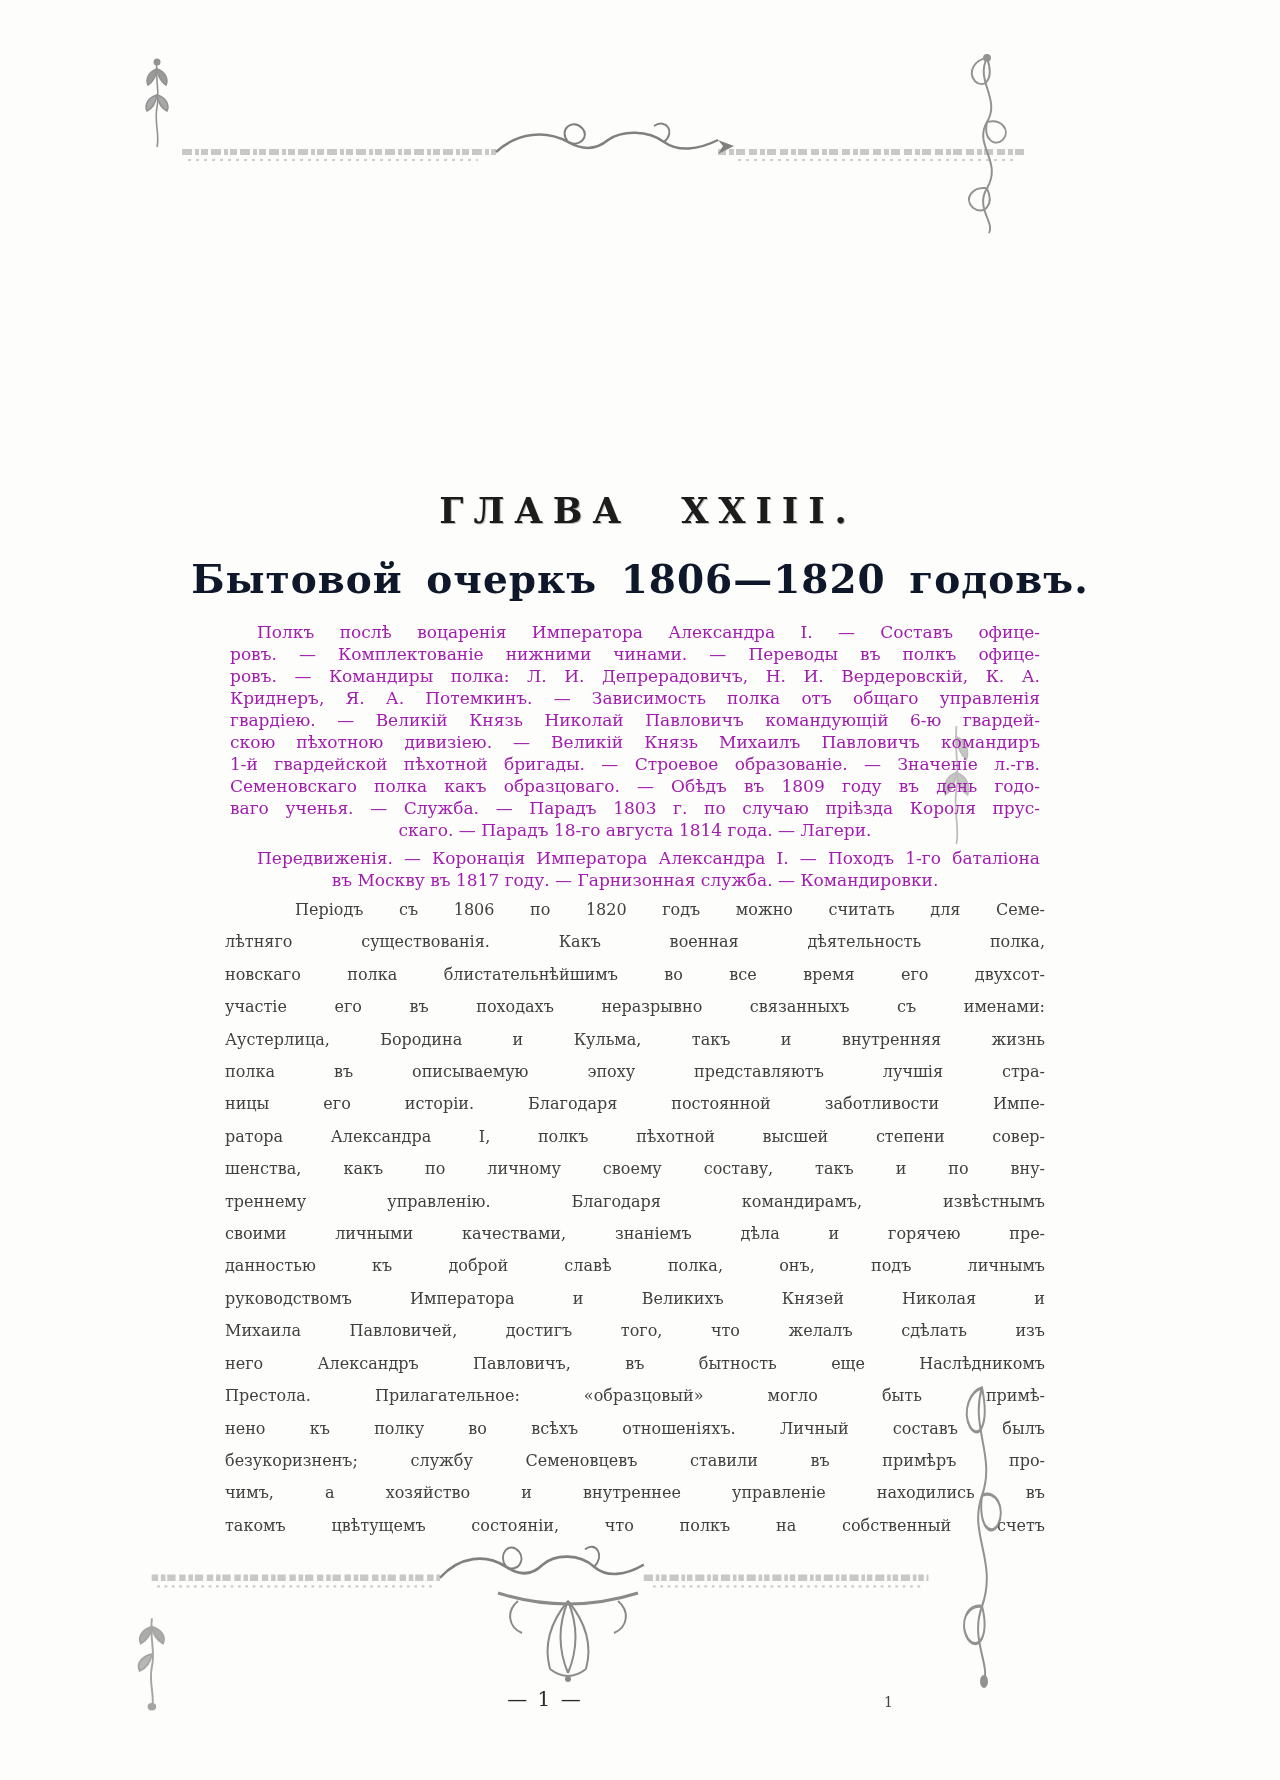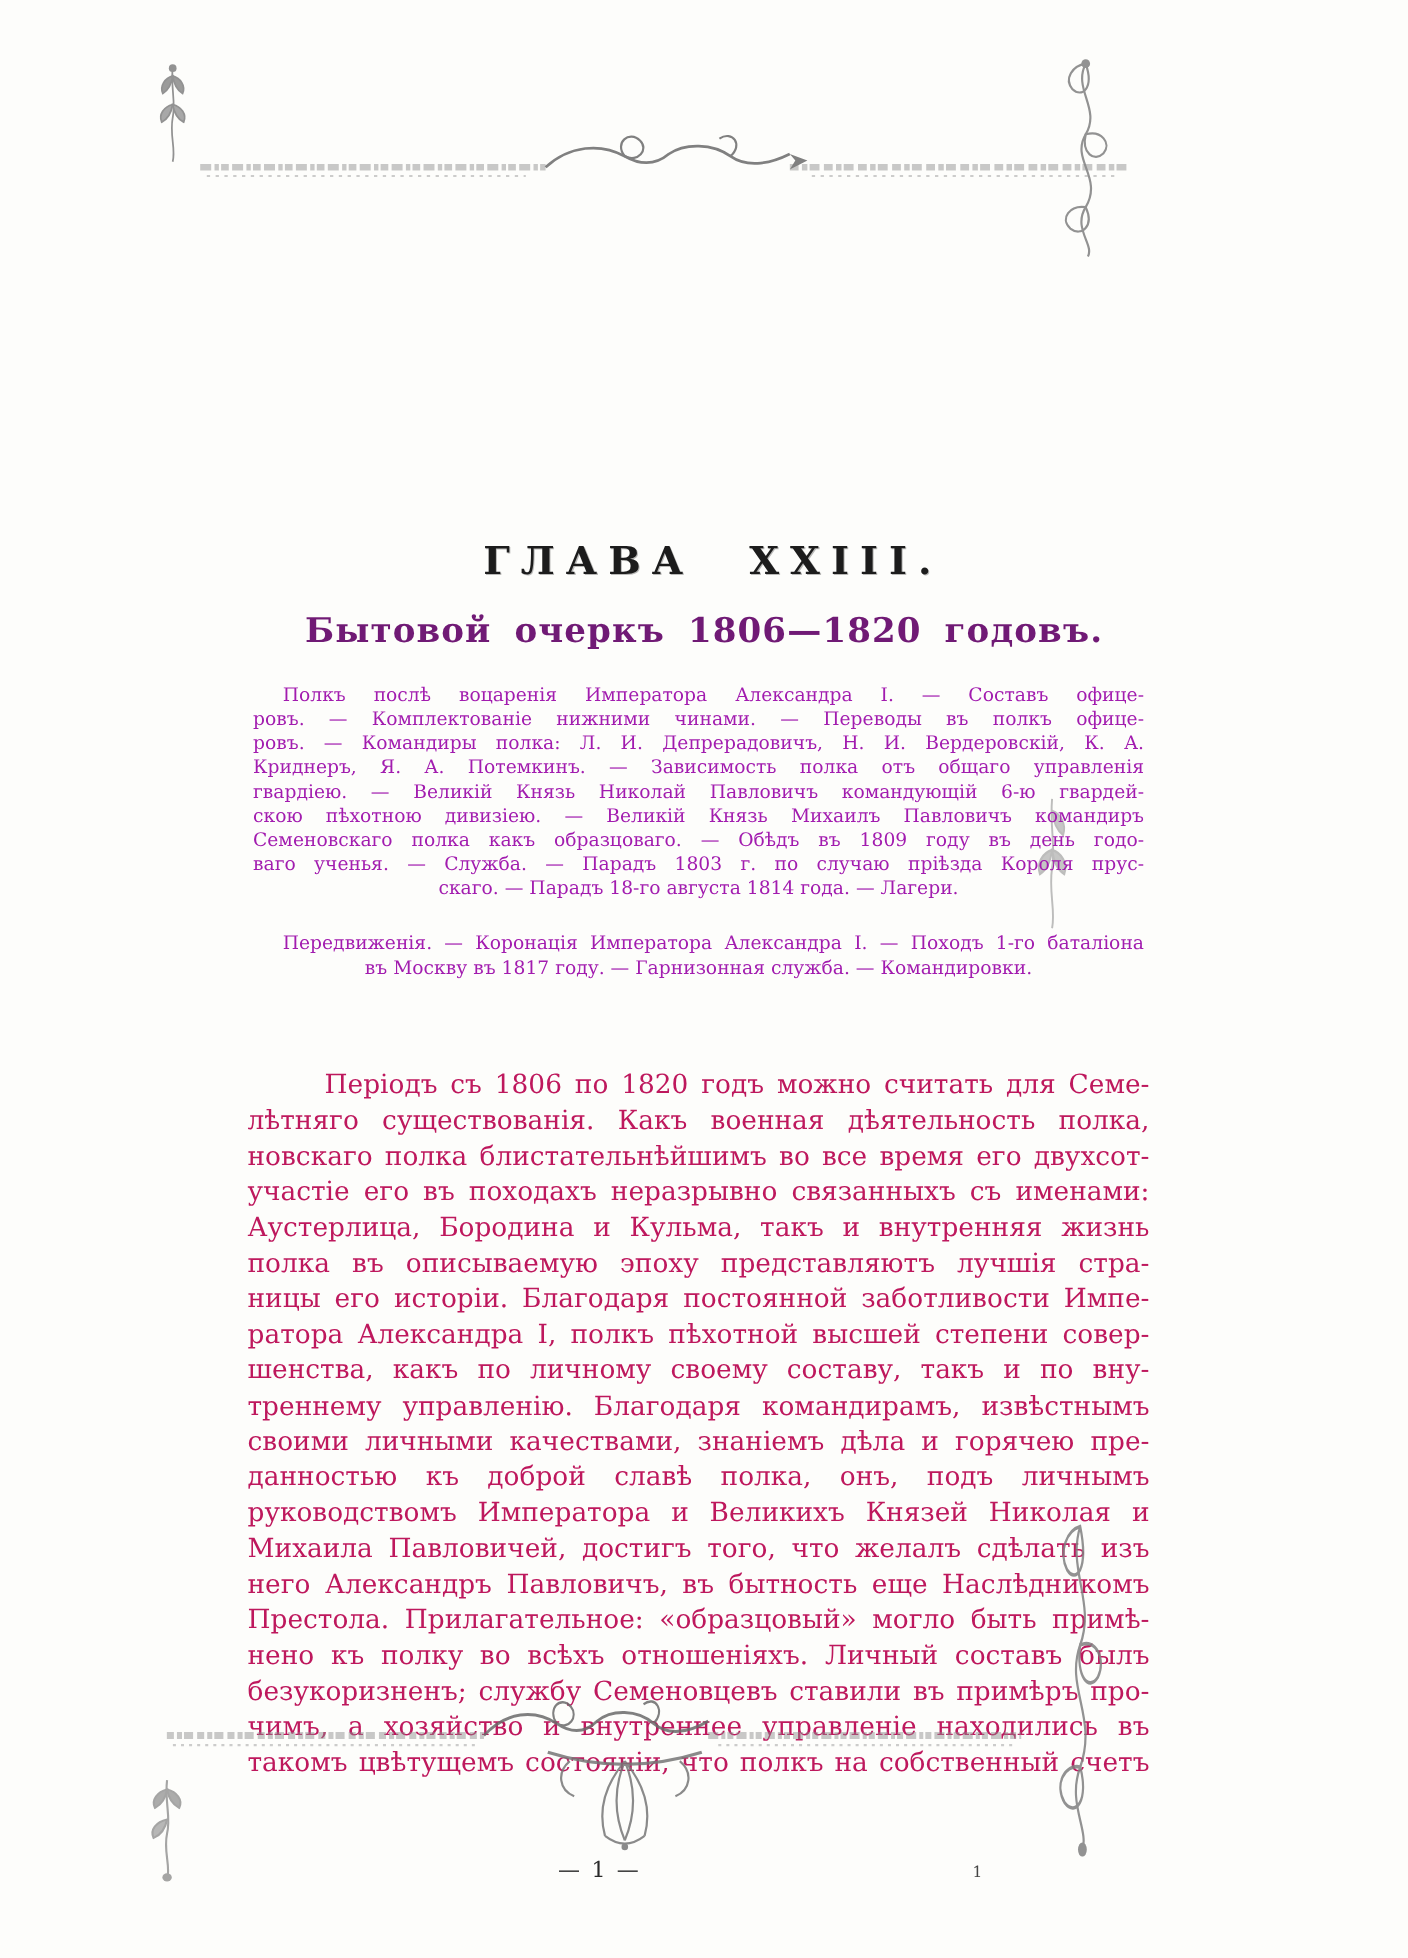--- a/index.html
+++ b/index.html
@@ -14,33 +14,33 @@
   }
   .ornament{position:absolute;opacity:.85;}
   .heading{
     position:absolute;left:176px;right:160px;top:490px;
     text-align:center;font-size:35px;font-weight:bold;
     letter-spacing:10px;word-spacing:28px;color:#1c1c1c;
     text-shadow:1px 1px 0 rgba(60,60,60,.35);
   }
   .subtitle{
     position:absolute;left:160px;right:160px;top:556px;
-    text-align:center;font-size:31px;font-weight:bold;
-    letter-spacing:1px;word-spacing:9px;color:#701a75;
+    text-align:center;font-size:39px;font-weight:bold;
+    letter-spacing:1px;word-spacing:9px;color:#0f172a;
   }
   .summary{position:absolute;left:230px;width:810px;font-size:17px;line-height:22px;color:#a21caf;}
   .summary-p1{top:621px;}
   .summary-p2{top:847px;}
   .sline{text-align:justify;text-align-last:justify;}
   .summary .sline:first-child{text-indent:27px;}
   .summary .sline:last-child{text-align:left;text-align-last:center;text-indent:0;}
   .summary-p1 .sline:first-child{text-align:justify;text-align-last:justify;}
   .body-text{
-    position:absolute;left:225px;top:970px;width:820px;
-    font-size:24px;line-height:32.4px;color:#be185d;
+    position:absolute;left:225px;top:894px;width:820px;
+    font-size:16px;line-height:32.4px;color:#404040;
   }
   .bline{text-align:justify;text-align-last:justify;}
   .bline:first-child{text-indent:70px;}
   .page-num{
     position:absolute;left:225px;width:640px;top:1687px;
     text-align:center;font-size:20px;letter-spacing:2px;color:#2a2a2a;
   }
   .sig-mark{position:absolute;left:884px;top:1694px;font-size:14px;color:#444;}
 </style>
 </head>
@@ -102,20 +102,21 @@
   <div class="heading">ГЛАВА XXIII.</div>
   <div class="subtitle">Бытовой очеркъ 1806—1820 годовъ.</div>
 
   <div class="summary summary-p1">
       <div class="sline">Полкъ послѣ воцаренія Императора Александра I. — Составъ офице-</div>
       <div class="sline">ровъ. — Комплектованіе нижними чинами. — Переводы въ полкъ офице-</div>
       <div class="sline">ровъ. — Командиры полка: Л. И. Депрерадовичъ, Н. И. Вердеровскій, К. А.</div>
       <div class="sline">Криднеръ, Я. А. Потемкинъ. — Зависимость полка отъ общаго управленія</div>
       <div class="sline">гвардіею. — Великій Князь Николай Павловичъ командующій 6-ю гвардей-</div>
       <div class="sline">скою пѣхотною дивизіею. — Великій Князь Михаилъ Павловичъ командиръ</div>
+      <div class="sline">1-й гвардейской пѣхотной бригады. — Строевое образованіе. — Значеніе л.-гв.</div>
       <div class="sline">Семеновскаго полка какъ образцоваго. — Обѣдъ въ 1809 году въ день годо-</div>
       <div class="sline">ваго ученья. — Служба. — Парадъ 1803 г. по случаю пріѣзда Короля прус-</div>
       <div class="sline">скаго. — Парадъ 18-го августа 1814 года. — Лагери.</div>
     </div>
   <div class="summary summary-p2">
       <div class="sline">Передвиженія. — Коронація Императора Александра I. — Походъ 1-го баталіона</div>
       <div class="sline">въ Москву въ 1817 году. — Гарнизонная служба. — Командировки.</div>
     </div>
 
   <div class="body-text">

